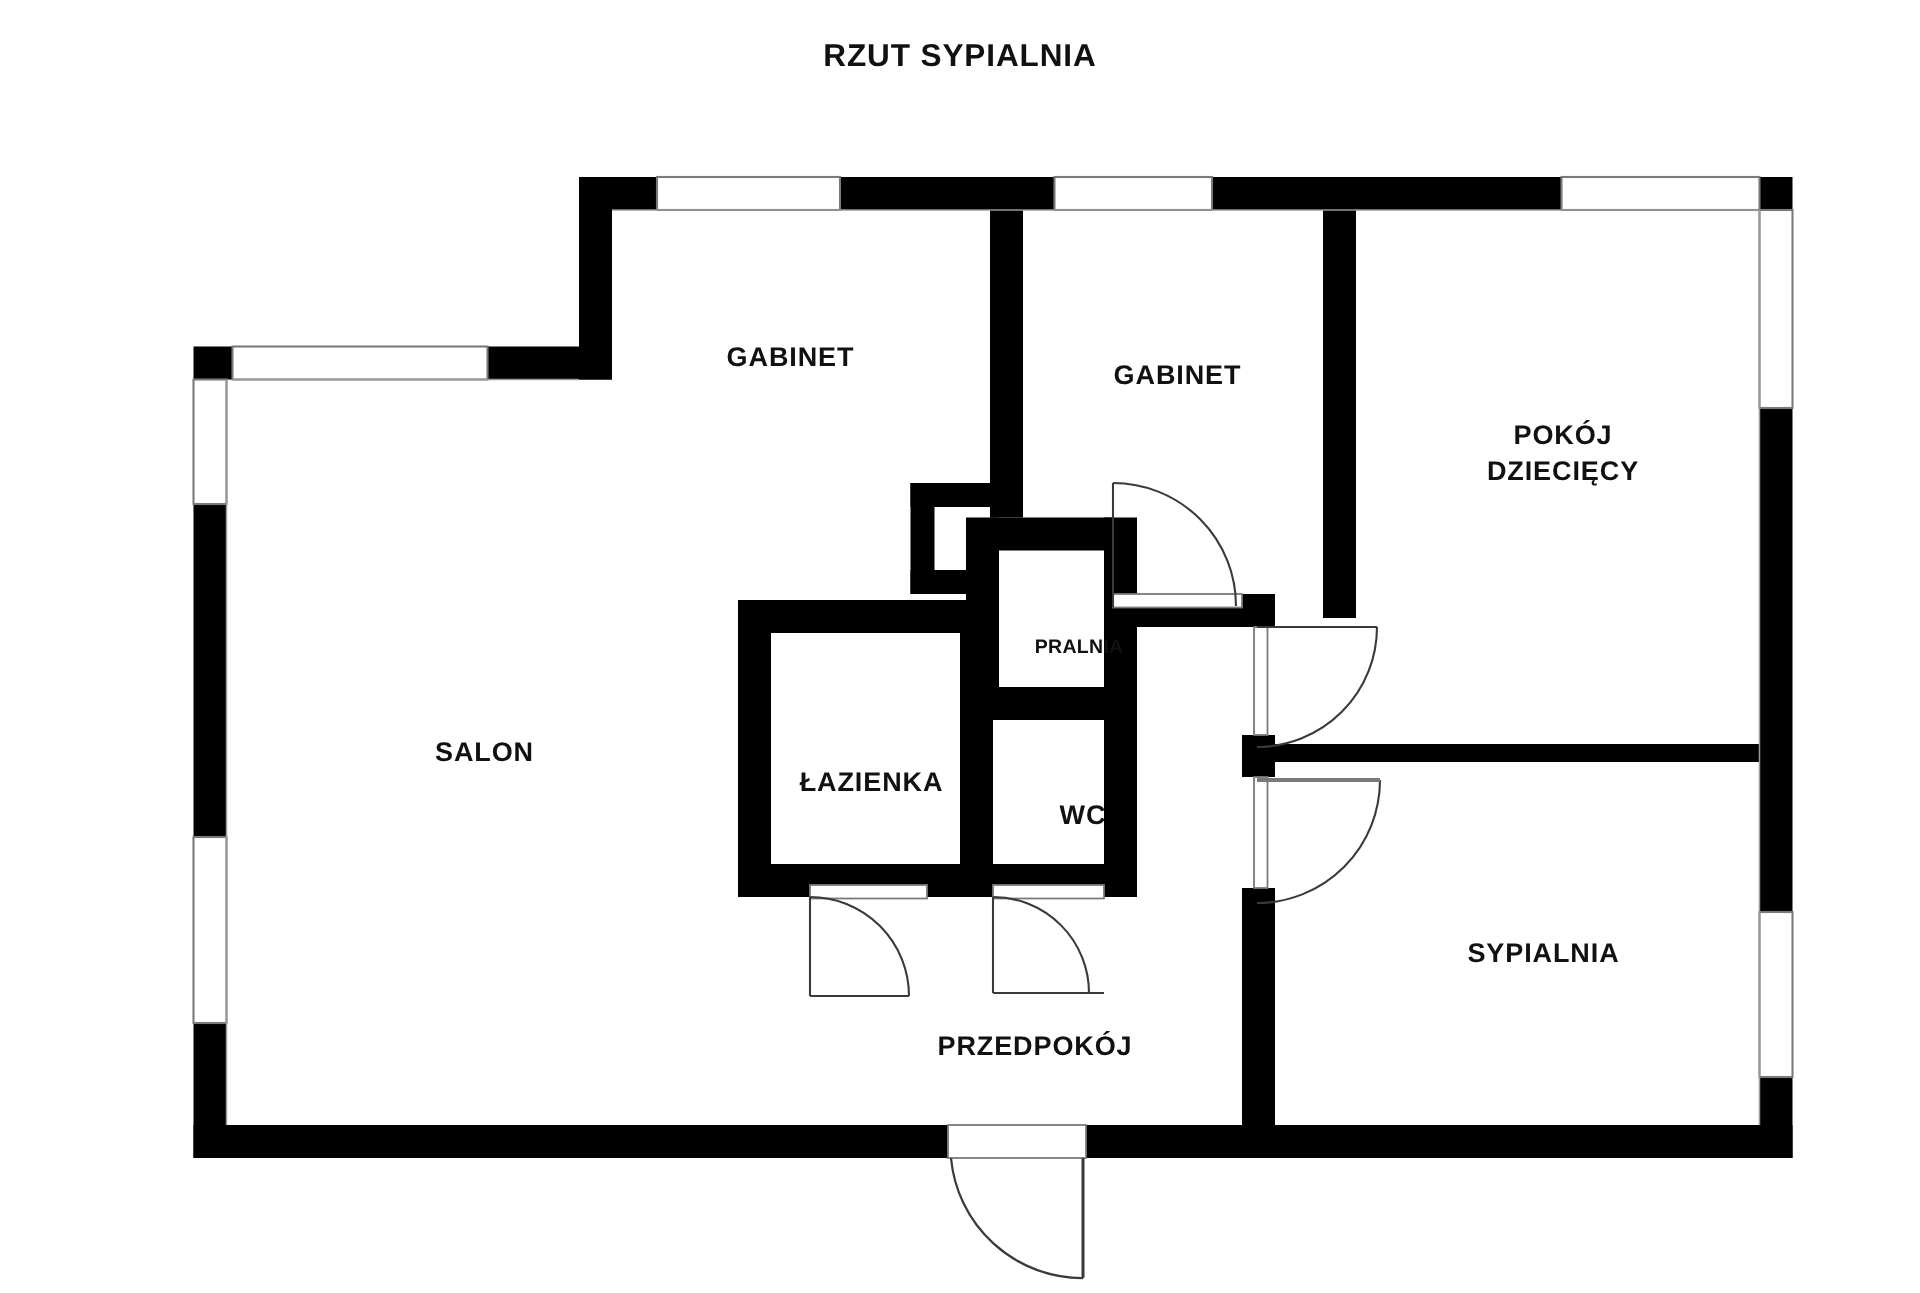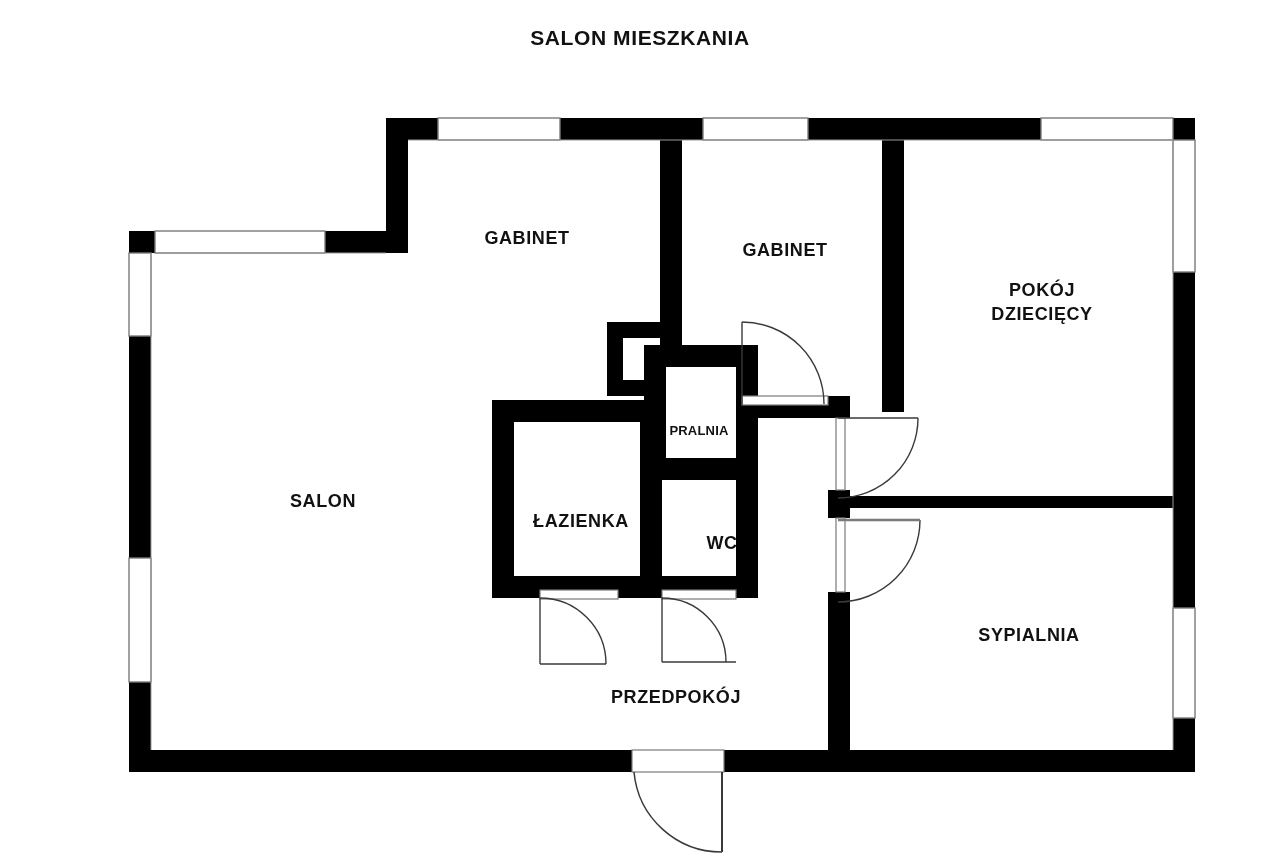--- a/index.html
+++ b/index.html
@@ -43,28 +43,28 @@
   .room-label {
     position: absolute;
     text-align: center;
     font-weight: bold;
     color: #111111;
     white-space: pre-line;
     line-height: 1.35;
     pointer-events: none;
   }
   .rl-md { font-size: 18px; letter-spacing: 0.6px; }
-  .rl-sm { font-size: 13px; letter-spacing: 0.2px; }
+  .rl-sm { font-size: 13px; letter-spacing: 0.2px; text-align: right; }
 </style>
 </head>
 <body>
 
 <div id="plan-root">
 
-  <div class="plan-title">SALON MIESZKANIA</div>
+  <div class="plan-title">RZUT SYPIALNIA</div>
 
   <svg class="floorplan" viewBox="0 0 1280 862">
 
     <g fill="#000000">
 
       <rect x="386" y="118" width="52" height="22"></rect>
       <rect x="560" y="118" width="143" height="22"></rect>
       <rect x="808" y="118" width="233" height="22"></rect>
       <rect x="1173" y="118" width="22" height="22"></rect>
 
@@ -190,15 +190,15 @@
   <div class="room-label rl-md" style="left:223px;  top:489px;  width:200px;">SALON</div>
 
   <div class="room-label rl-md" style="left:481px;  top:482px;  width:200px;margin-top:27px;">ŁAZIENKA</div>
 
   <div class="room-label rl-sm" style="left:649px;  top:422px;  width:100px;">PRALNIA</div>
 
   <div class="room-label rl-md" style="left:672px;  top:531px;  width:100px;">WC</div>
 
   <div class="room-label rl-md" style="left:929px;  top:623px;  width:200px;">SYPIALNIA</div>
 
-  <div class="room-label rl-md" style="left:576px;  top:685px;  width:200px;">PRZEDPOKÓJ</div>
+  <div class="room-label rl-md" style="left:590px;  top:685px;  width:200px;">PRZEDPOKÓJ</div>
 
 </div>
 
 </body></html>

